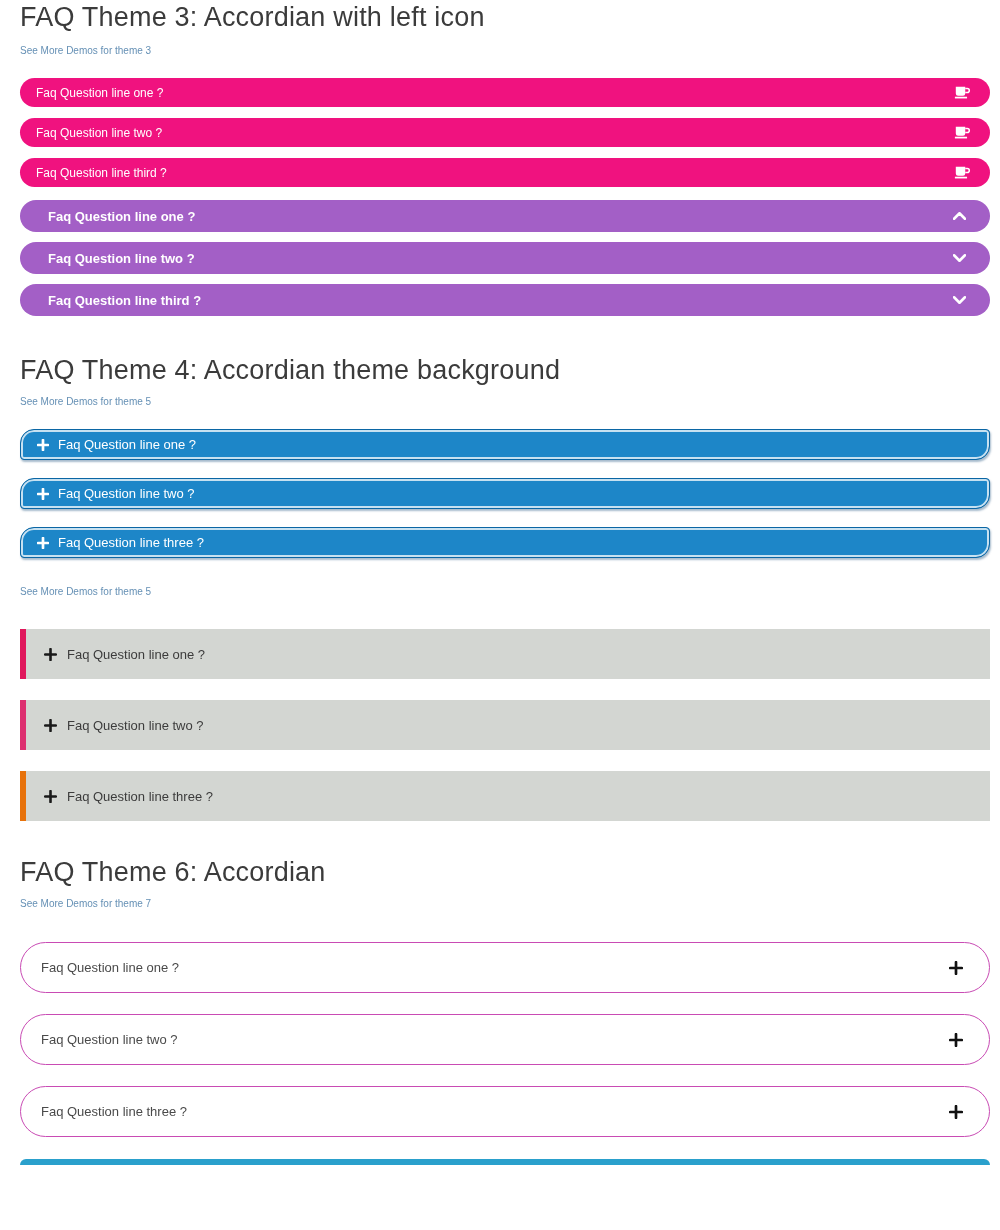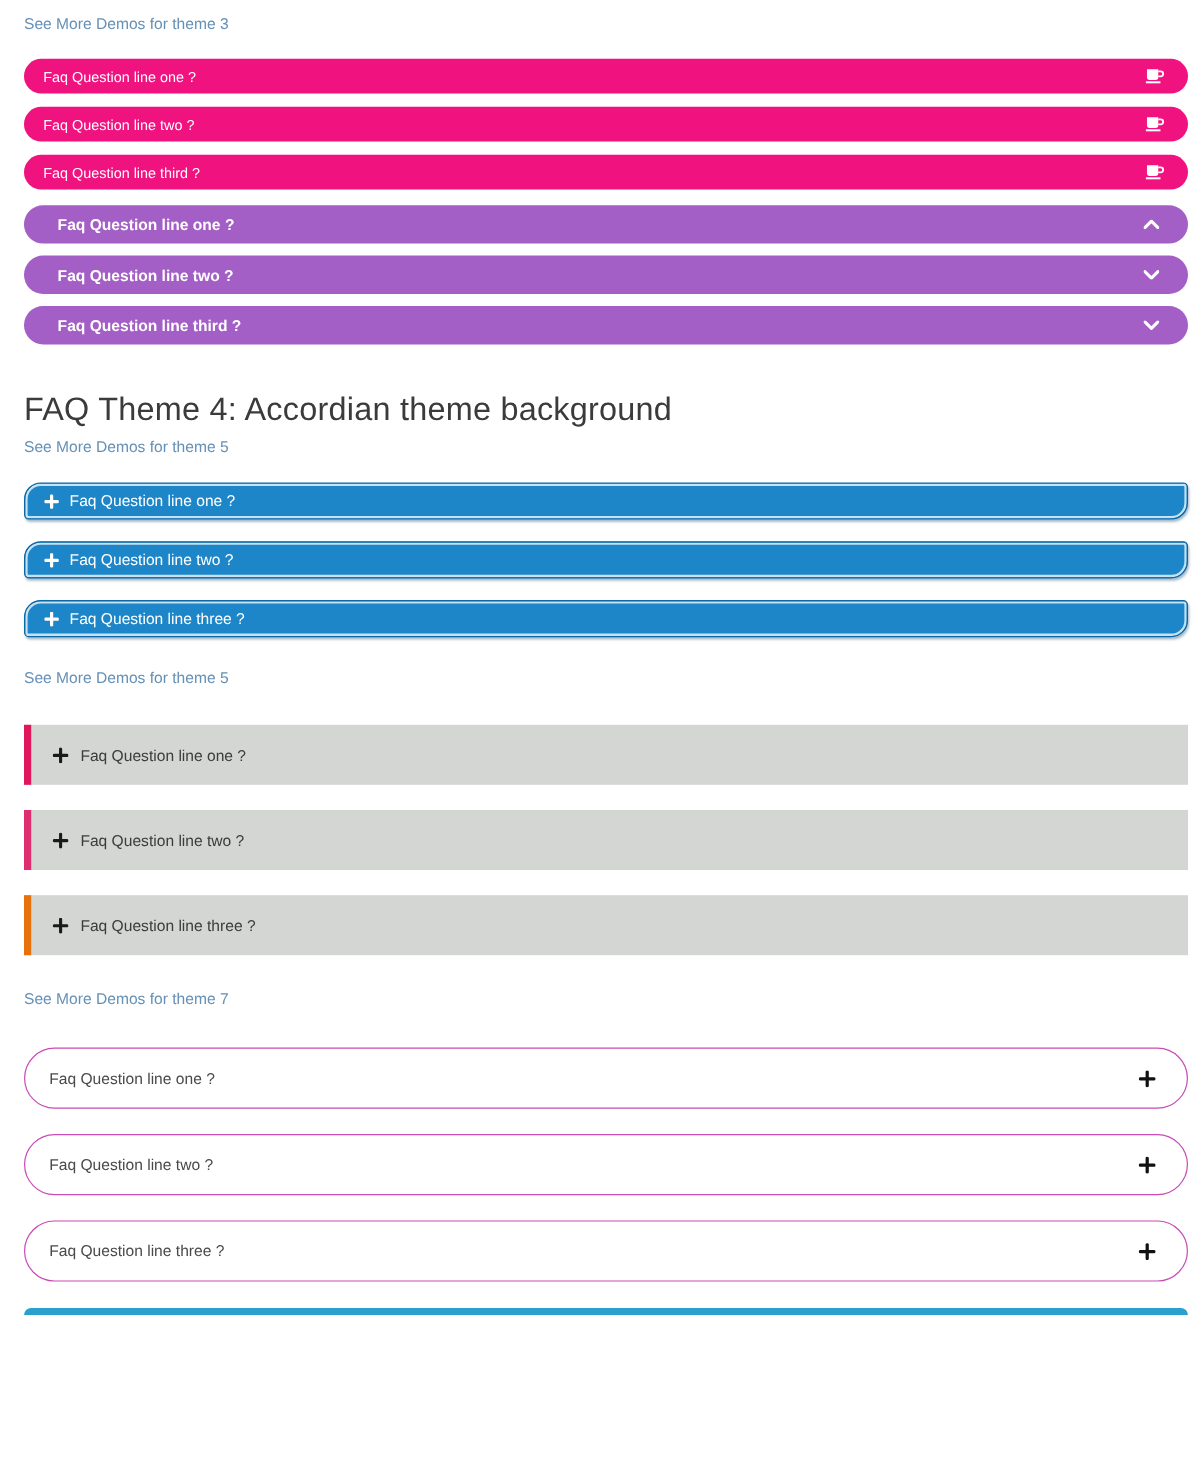--- a/index.html
+++ b/index.html
@@ -1,20 +1,20 @@
 <!DOCTYPE html>
 <html><head>
 <meta charset="utf-8">
 <style>
   html,body { margin:0; padding:0; background:#ffffff; }
   body { width:1000px; font-family:"Liberation Sans", sans-serif; -webkit-font-smoothing:antialiased; }
   .container { margin-left:20px; margin-right:10px; }
 
   .section-title { font-size:27px; font-weight:400; color:#3b3b3b; margin:0; line-height:31px; letter-spacing:0.2px; }
-  .see-more { display:inline-block; font-size:13px; line-height:15px; color:#6590b5; margin-top:10px; cursor:pointer; text-decoration:none; }
+  .see-more { display:inline-block; font-size:10px; line-height:15px; color:#6590b5; margin-top:10px; cursor:pointer; text-decoration:none; }
 
   .bar { box-sizing:border-box; display:flex; align-items:center; }
   .bar .label { white-space:nowrap;text-align:right; }
   .spacer { flex:1; }
 
   
   .group-pink { margin-top:20px; }
   .pink-bar { height:29px; background:#f0127f; border-radius:15px; margin-bottom:11px; padding:0 16px; color:#ffffff; font-size:12px; }
   .pink-bar .icon { margin-right:2px; display:flex; align-items:center; }
 
@@ -47,20 +47,21 @@
   .bottom-strip { height:6px; background:#2aa0cc; border-radius:8px 8px 0 0; margin-top:0; }
 
   .icon { display:inline-flex; line-height:0; }
 </style>
 </head>
 <body>
 
 <div class="container">
 
   <div class="section" style="padding-top:2px;">
+    <h1 class="section-title">FAQ Theme 3: Accordian with left icon</h1>
     <a class="see-more">See More Demos for theme 3</a>
 
     <div class="group-pink">
       <div class="bar pink-bar">
         <span class="label">Faq Question line one ?</span>
         <span class="spacer"></span>
         <span class="icon">
           <svg width="18" height="13" viewBox="0 0 20 14">
               <path fill="#fff" d="M2 0.5h10.5v7.5a2.5 2.5 0 0 1-2.5 2.5H4.5A2.5 2.5 0 0 1 2 8z"></path>
               <path fill="none" stroke="#fff" stroke-width="1.7" d="M12.5 2.5h2.2a2.3 2.3 0 0 1 0 4.6h-2.2"></path>
@@ -180,20 +181,21 @@
           <svg width="13" height="13" viewBox="0 0 12 12">
               <path d="M6 1v10M1 6h10" stroke="#1a1a1a" stroke-width="2.4" stroke-linecap="round"></path>
             </svg>
         </span>
         <span class="label">Faq Question line three ?</span>
       </div>
     </div>
   </div>
 
   <div class="section">
+    <h1 class="section-title" style="margin-top:36px;">FAQ Theme 6: Accordian</h1>
     <a class="see-more" style="margin-top:8px;">See More Demos for theme 7</a>
 
     <div class="group-pill">
       <div class="bar pill-bar">
         <span class="label">Faq Question line one ?</span>
         <span class="spacer"></span>
         <span class="icon">
           <svg width="14" height="14" viewBox="0 0 12 12">
               <path d="M6 1v10M1 6h10" stroke="#111111" stroke-width="2.3" stroke-linecap="round"></path>
             </svg>

